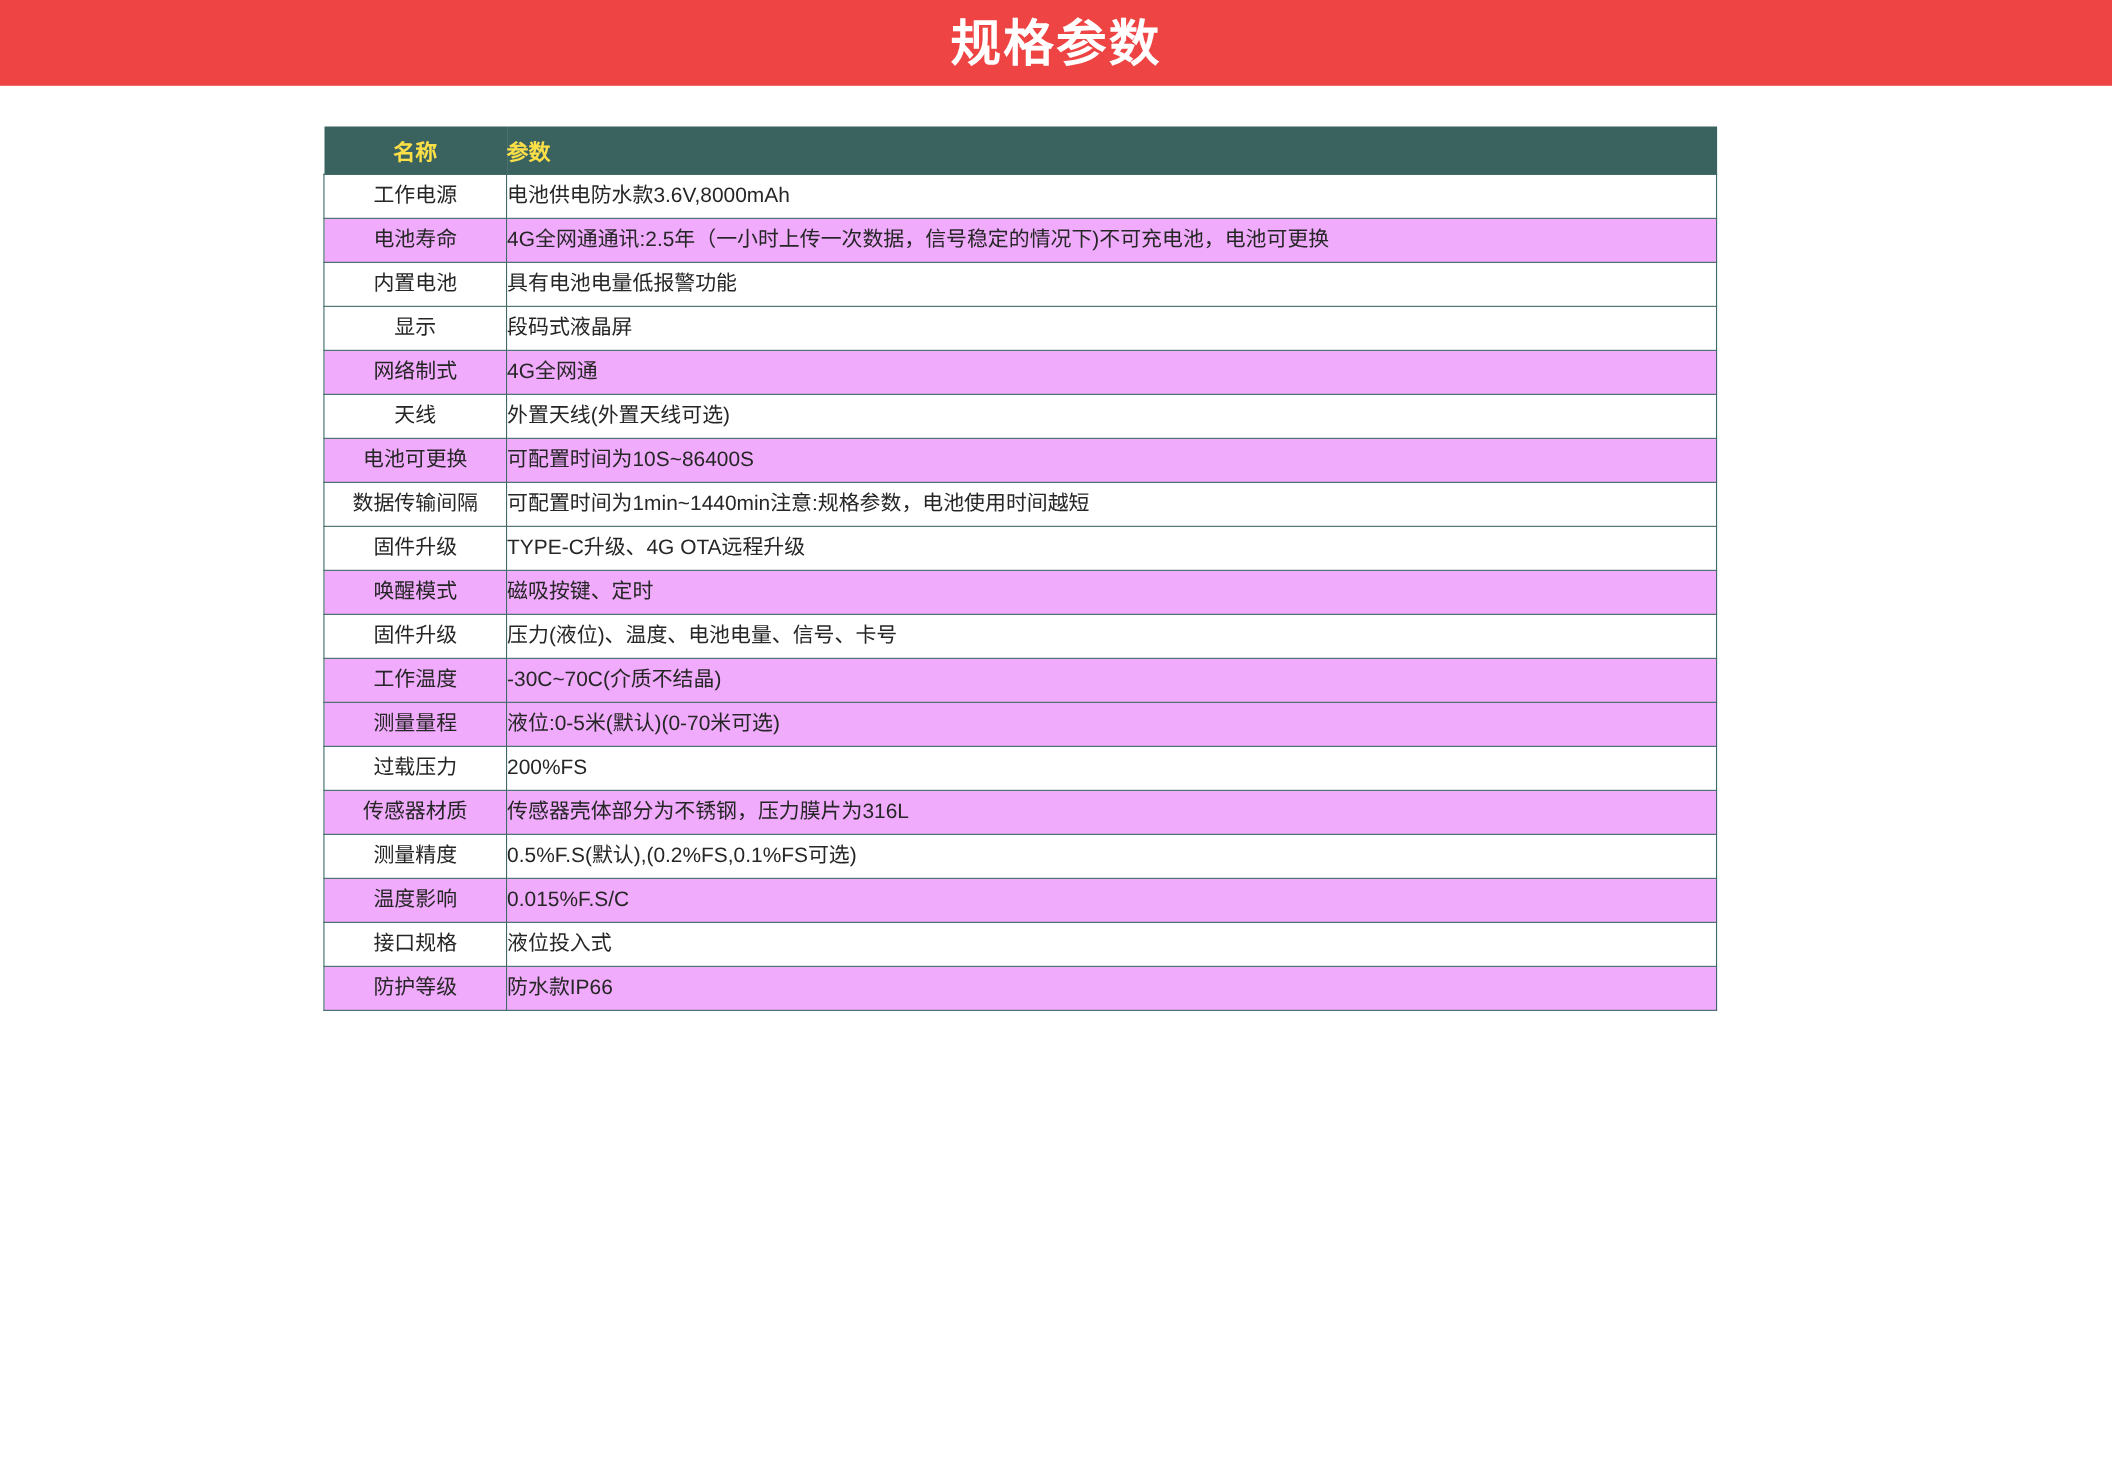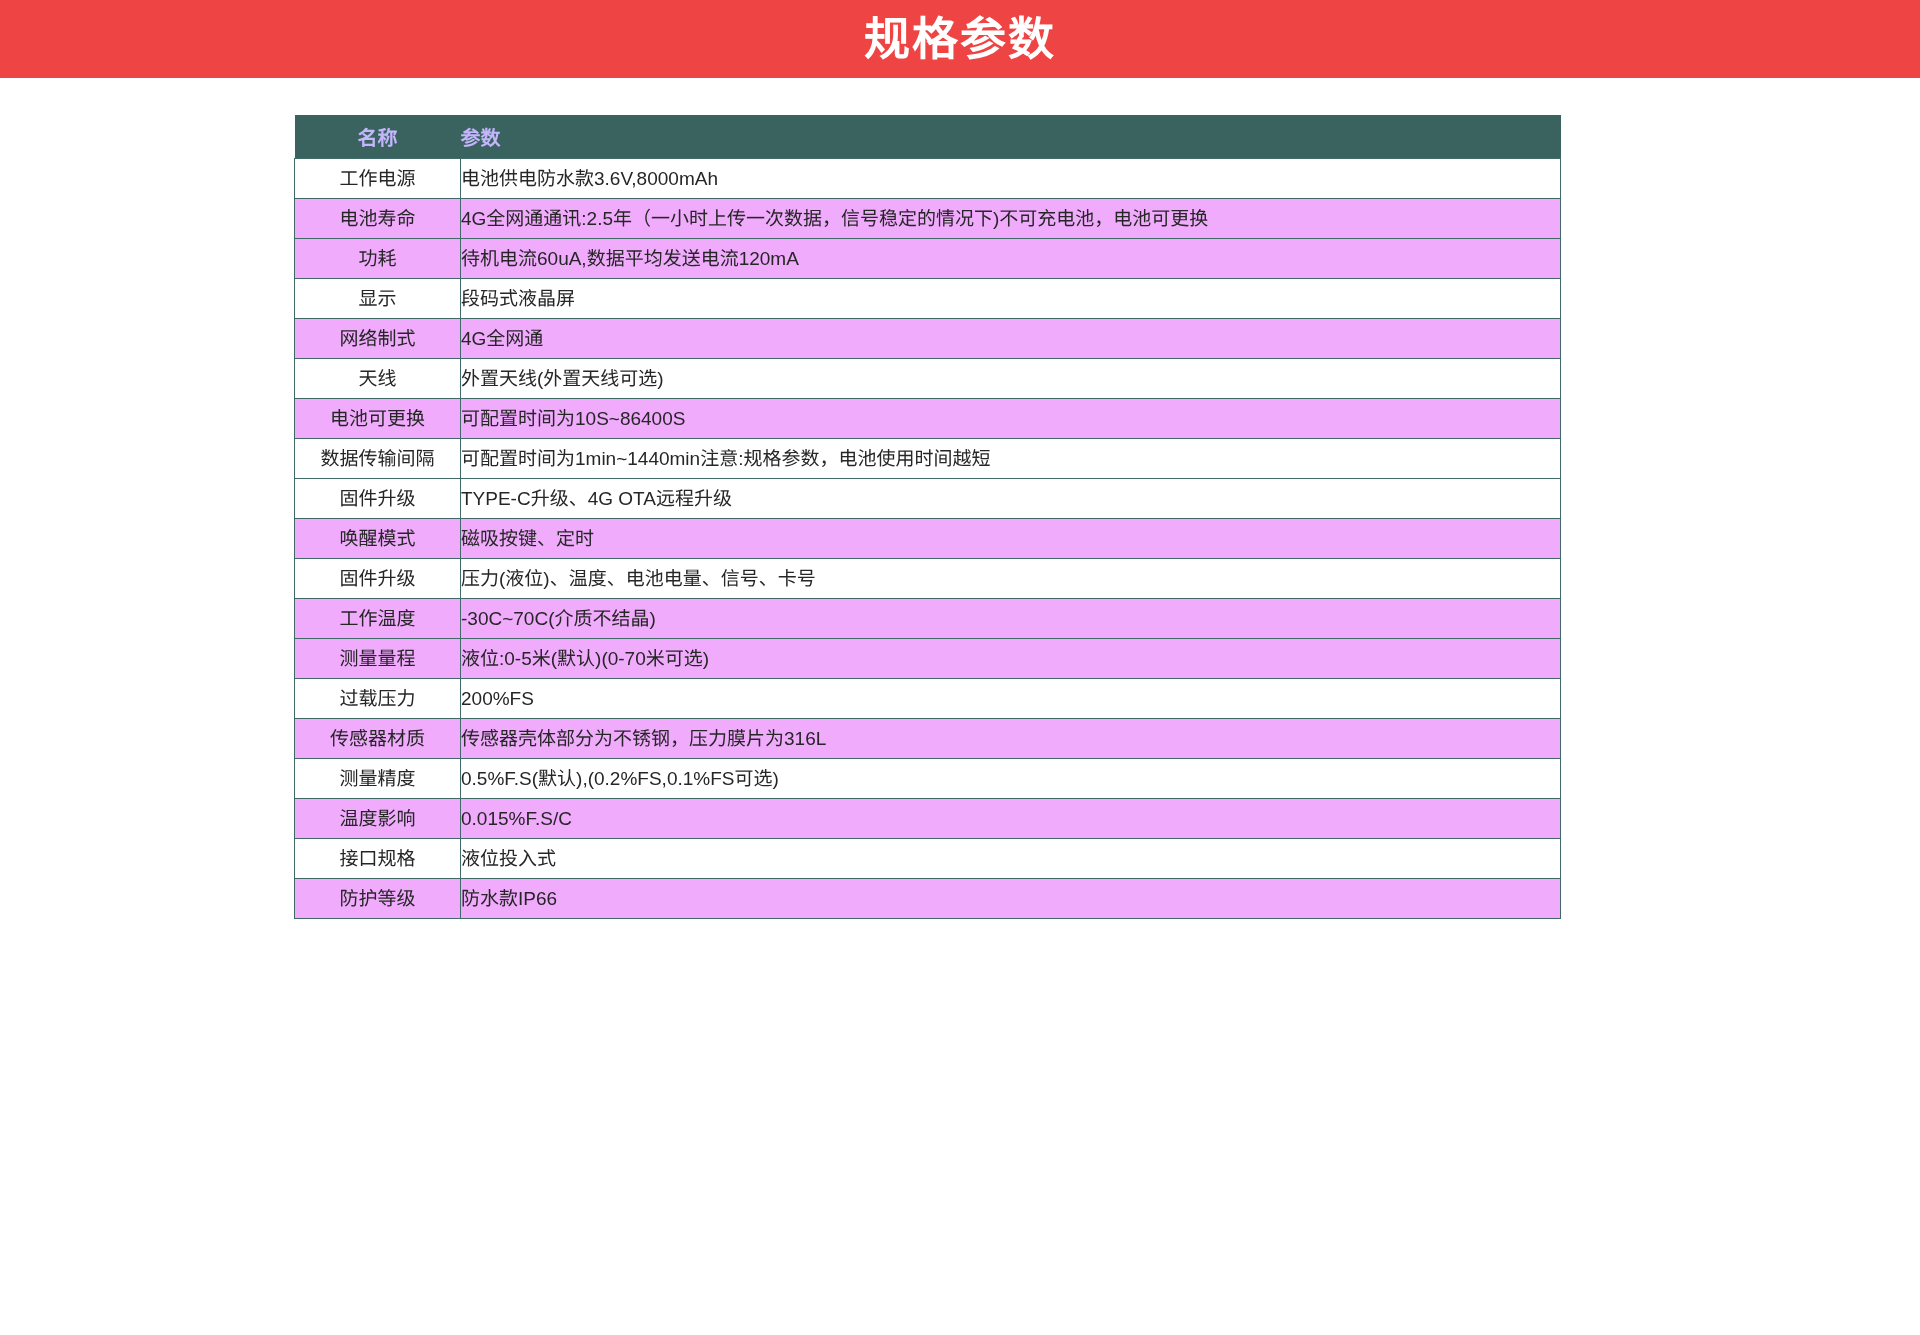--- a/index.html
+++ b/index.html
@@ -45,21 +45,21 @@
     margin: 0 auto 0 294px;
     border-collapse: collapse;
     table-layout: fixed;
   }
   .spec-table col.c-name { width: 166px; }
   .spec-table col.c-val  { width: 1100px; }
 
   
   .spec-table thead th {
     background: #3a6360;
-    color: #c4b5fd;
+    color: #fde047;
     font-size: 20px;
     font-weight: 700;
     height: 43px;
     padding: 0;
     vertical-align: middle;
     border: none;
   }
   th.th-name {
     text-align: center;
   }
@@ -117,23 +117,23 @@
     </thead>
     <tbody id="spec-body">
         <tr class="odd">
           <td class="td-name">工作电源</td>
           <td class="td-val">电池供电防水款3.6V,8000mAh</td>
         </tr>
         <tr class="even">
           <td class="td-name">电池寿命</td>
           <td class="td-val">4G全网通通讯:2.5年（一小时上传一次数据，信号稳定的情况下)不可充电池，电池可更换</td>
         </tr>
-        <tr class="even">
-          <td class="td-name">功耗</td>
-          <td class="td-val">待机电流60uA,数据平均发送电流120mA</td>
+        <tr class="odd">
+          <td class="td-name">内置电池</td>
+          <td class="td-val">具有电池电量低报警功能</td>
         </tr>
         <tr class="odd">
           <td class="td-name">显示</td>
           <td class="td-val">段码式液晶屏</td>
         </tr>
         <tr class="even">
           <td class="td-name">网络制式</td>
           <td class="td-val">4G全网通</td>
         </tr>
         <tr class="odd">

